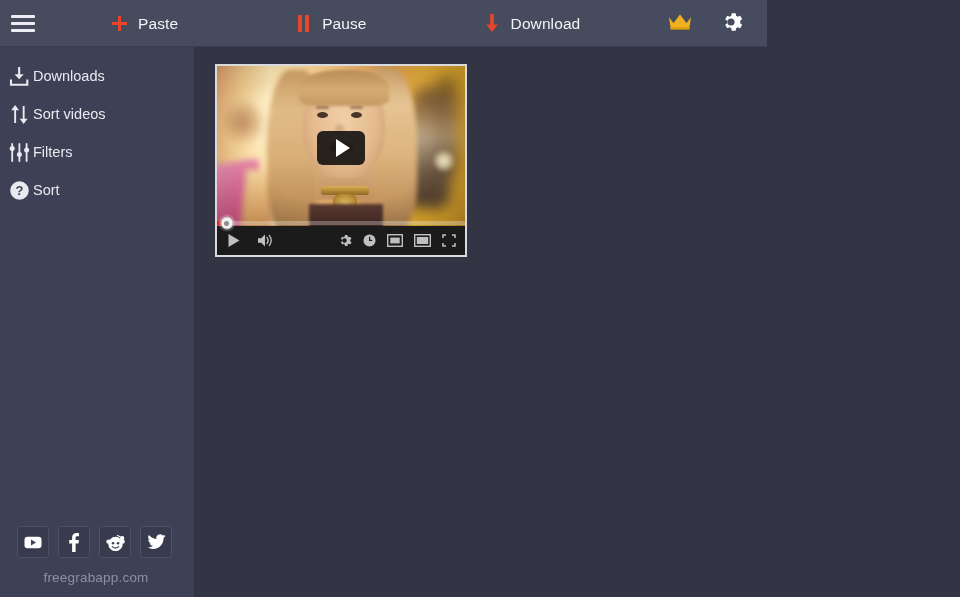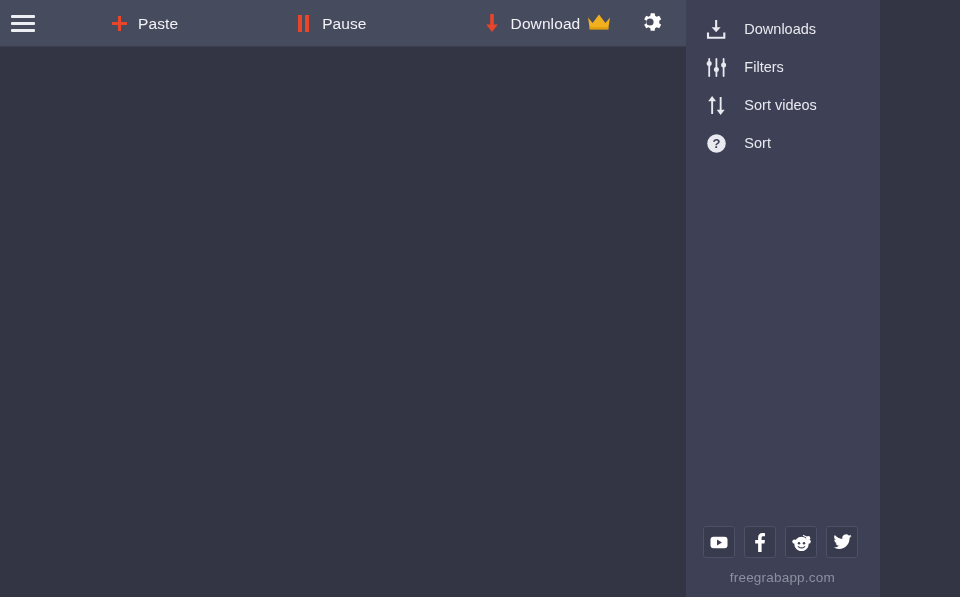--- a/index.html
+++ b/index.html
@@ -2,21 +2,21 @@
 <html><head>
 <meta charset="utf-8">
 <style>
   * { box-sizing: border-box; margin: 0; padding: 0; }
   html, body {
     width: 960px; height: 597px;
     background: #333545;
     font-family: "Liberation Sans", sans-serif;
     overflow: hidden;
   }
-  #app { position: relative; width: 767px; height: 597px; display: flex; flex-direction: row; }
+  #app { position: relative; width: 767px; height: 597px; display: flex; flex-direction: column; }
 
   
   .toolbar {
     height: 47px; min-height: 47px;
     background: #474b5e;
     display: flex; align-items: center;
     position: relative;
   }
   .toolbar::after {
     content: ""; position: absolute; left: 0; right: 0; bottom: 0;
@@ -51,22 +51,22 @@
 
   
   .sidebar {
     width: 194px; min-width: 194px;
     background: #3e4055;
     display: flex; flex-direction: column;
     padding-top: 10px;
     position: relative;
   }
   .nav-item {
-    display: flex; align-items: center; gap: 16px;
-    height: 38px; padding-left: 18px; cursor: pointer;
+    display: flex; align-items: center; gap: 2px;
+    height: 38px; padding-left: 7px; cursor: pointer;
     color: #e9eaf0; font-size: 14.5px;
   }
   .nav-ic { width: 24px; height: 24px; display:flex; align-items:center; justify-content:center; flex: 0 0 24px; }
   .nav-ic svg { display:block; }
   .nav-label { line-height: 1; }
 
   .sidebar-bottom { margin-top: auto; padding: 0 0 12px 0; }
   .social-row { display: flex; gap: 9px; padding-left: 17px; margin-bottom: 12px; }
   .social-btn {
     width: 32px; height: 32px; border-radius: 3px;
@@ -306,50 +306,50 @@
 
       <div class="nav-item">
         <span class="nav-ic">
           <svg width="21" height="21" viewBox="0 0 21 21">
             <rect x="9.1" y="1" width="2.1" height="9.6" fill="#e9eaf0"></rect>
             <path d="M10.15 13.2 5.6 8.3h9.1z" fill="#e9eaf0"></path>
             <path d="M2 13.4v5.4h16.3v-5.4" fill="none" stroke="#e9eaf0" stroke-width="2.1"></path>
           </svg>
         </span>
         <span class="nav-label">Downloads</span>
+      </div>
+
+      <div class="nav-item">
+        <span class="nav-ic">
+          <svg width="21" height="21" viewBox="0 0 21 21">
+            <g fill="#e9eaf0">
+              <rect x="5.2" y="4" width="1.9" height="15"></rect>
+              <path d="M6.15 1 10.1 6.2H2.2z"></path>
+              <rect x="13.7" y="2" width="1.9" height="15"></rect>
+              <path d="M14.65 20 18.6 14.8h-7.9z"></path>
+            </g>
+          </svg>
+        </span>
+        <span class="nav-label">Sort videos</span>
       </div>
 
       <div class="nav-item">
         <span class="nav-ic">
           <svg width="21" height="21" viewBox="0 0 21 21">
             <g stroke="#e9eaf0" stroke-width="1.8" stroke-linecap="round">
               <line x1="3.2" y1="2" x2="3.2" y2="19"></line>
               <line x1="10.4" y1="2" x2="10.4" y2="19"></line>
               <line x1="17.6" y1="2" x2="17.6" y2="19"></line>
             </g>
             <circle cx="3.2" cy="6.5" r="2.5" fill="#e9eaf0"></circle>
             <circle cx="10.4" cy="12.5" r="2.5" fill="#e9eaf0"></circle>
             <circle cx="17.6" cy="8" r="2.5" fill="#e9eaf0"></circle>
           </svg>
         </span>
         <span class="nav-label">Filters</span>
-      </div>
-
-      <div class="nav-item">
-        <span class="nav-ic">
-          <svg width="21" height="21" viewBox="0 0 21 21">
-            <g fill="#e9eaf0">
-              <rect x="5.2" y="4" width="1.9" height="15"></rect>
-              <path d="M6.15 1 10.1 6.2H2.2z"></path>
-              <rect x="13.7" y="2" width="1.9" height="15"></rect>
-              <path d="M14.65 20 18.6 14.8h-7.9z"></path>
-            </g>
-          </svg>
-        </span>
-        <span class="nav-label">Sort videos</span>
       </div>
 
 
       <div class="nav-item">
         <span class="nav-ic">
           <svg width="21" height="21" viewBox="0 0 21 21">
             <circle cx="10.5" cy="10.5" r="9.3" fill="#e9eaf0"></circle>
             <text x="10.5" y="15.3" text-anchor="middle" font-family="Liberation Sans, sans-serif" font-size="13" font-weight="bold" fill="#3e4055">?</text>
           </svg>
         </span>

